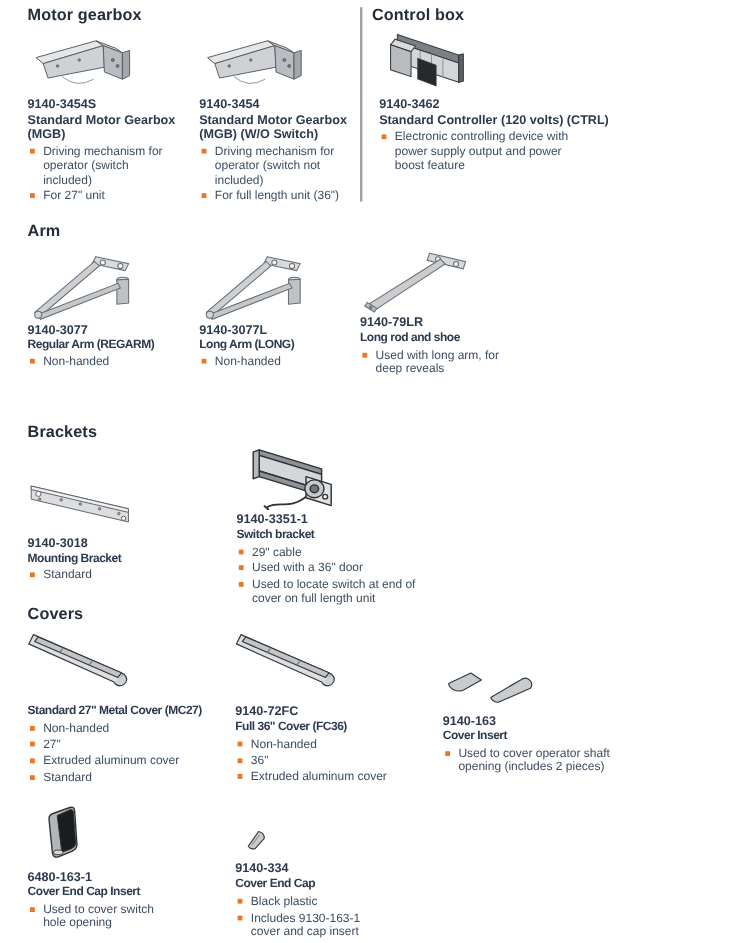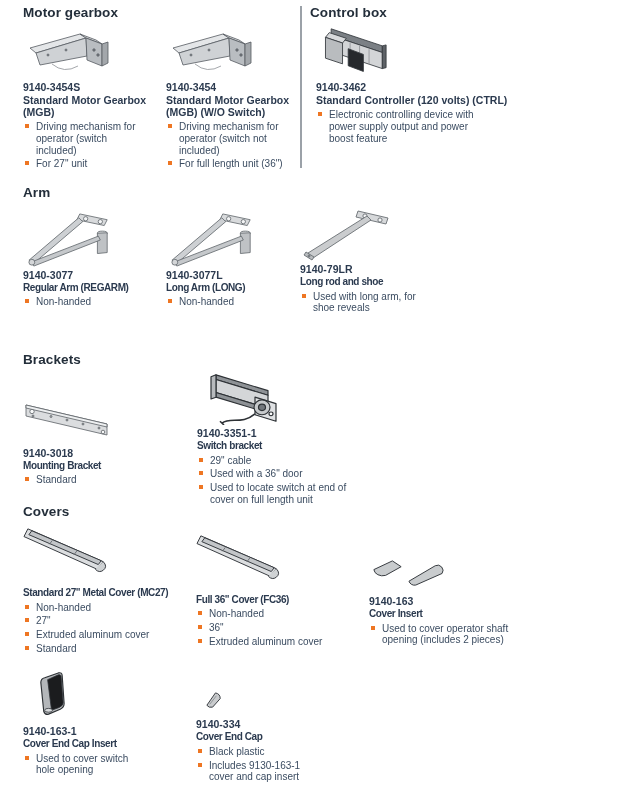--- a/index.html
+++ b/index.html
@@ -218,21 +218,21 @@
         <div class="img ih56">
           <svg width="92" height="56" viewBox="0 0 92 56" preserveAspectRatio="none">
               <use href="#sym-rod"></use>
             </svg>
         </div>
         <div class="part">9140-79LR</div>
         <div class="pname one">Long rod and shoe</div>
         <ul class="bul">
           <li>
               <span class="sq"></span>
-              <span class="bt" style="max-width:122px">Used with long arm, for shoe reveals</span>
+              <span class="bt" style="max-width:122px">Used with long arm, for deep reveals</span>
             </li>
         </ul>
       </article>
     </div>
   </section>
 
   <section class="sec" style="left:23px;top:341px;margin-top:11px;">
     <h2 class="sec-title">Brackets</h2>
     <div class="row">
       <article class="item" style="width:174px">
@@ -304,20 +304,21 @@
               <span class="bt">Standard</span>
             </li>
         </ul>
       </article>
       <article class="item" style="width:173px">
         <div class="img ih54">
           <svg width="88" height="54" viewBox="0 0 90 56" preserveAspectRatio="none">
               <use href="#sym-cover"></use>
             </svg>
         </div>
+        <div class="part">9140-72FC</div>
         <div class="pname one">Full 36" Cover (FC36)</div>
         <ul class="bul">
           <li>
               <span class="sq"></span>
               <span class="bt">Non-handed</span>
             </li>
           <li>
               <span class="sq"></span>
               <span class="bt">36"</span>
             </li>
@@ -343,21 +344,21 @@
         </ul>
       </article>
     </div>
     <div class="row" style="margin-top:4px">
       <article class="item" style="width:173px">
         <div class="img ih50" style="padding-left:12px">
           <svg width="33" height="46" viewBox="0 0 34 48" preserveAspectRatio="none">
               <use href="#sym-capinsert"></use>
             </svg>
         </div>
-        <div class="part">9140-163-1</div>
+        <div class="part">6480-163-1</div>
         <div class="pname one">Cover End Cap Insert</div>
         <ul class="bul">
           <li>
               <span class="sq"></span>
               <span class="bt" style="max-width:108px">Used to cover switch hole opening</span>
             </li>
         </ul>
       </article>
       <article class="item" style="width:173px">
         <div class="img ih50" style="padding-left:8px">

